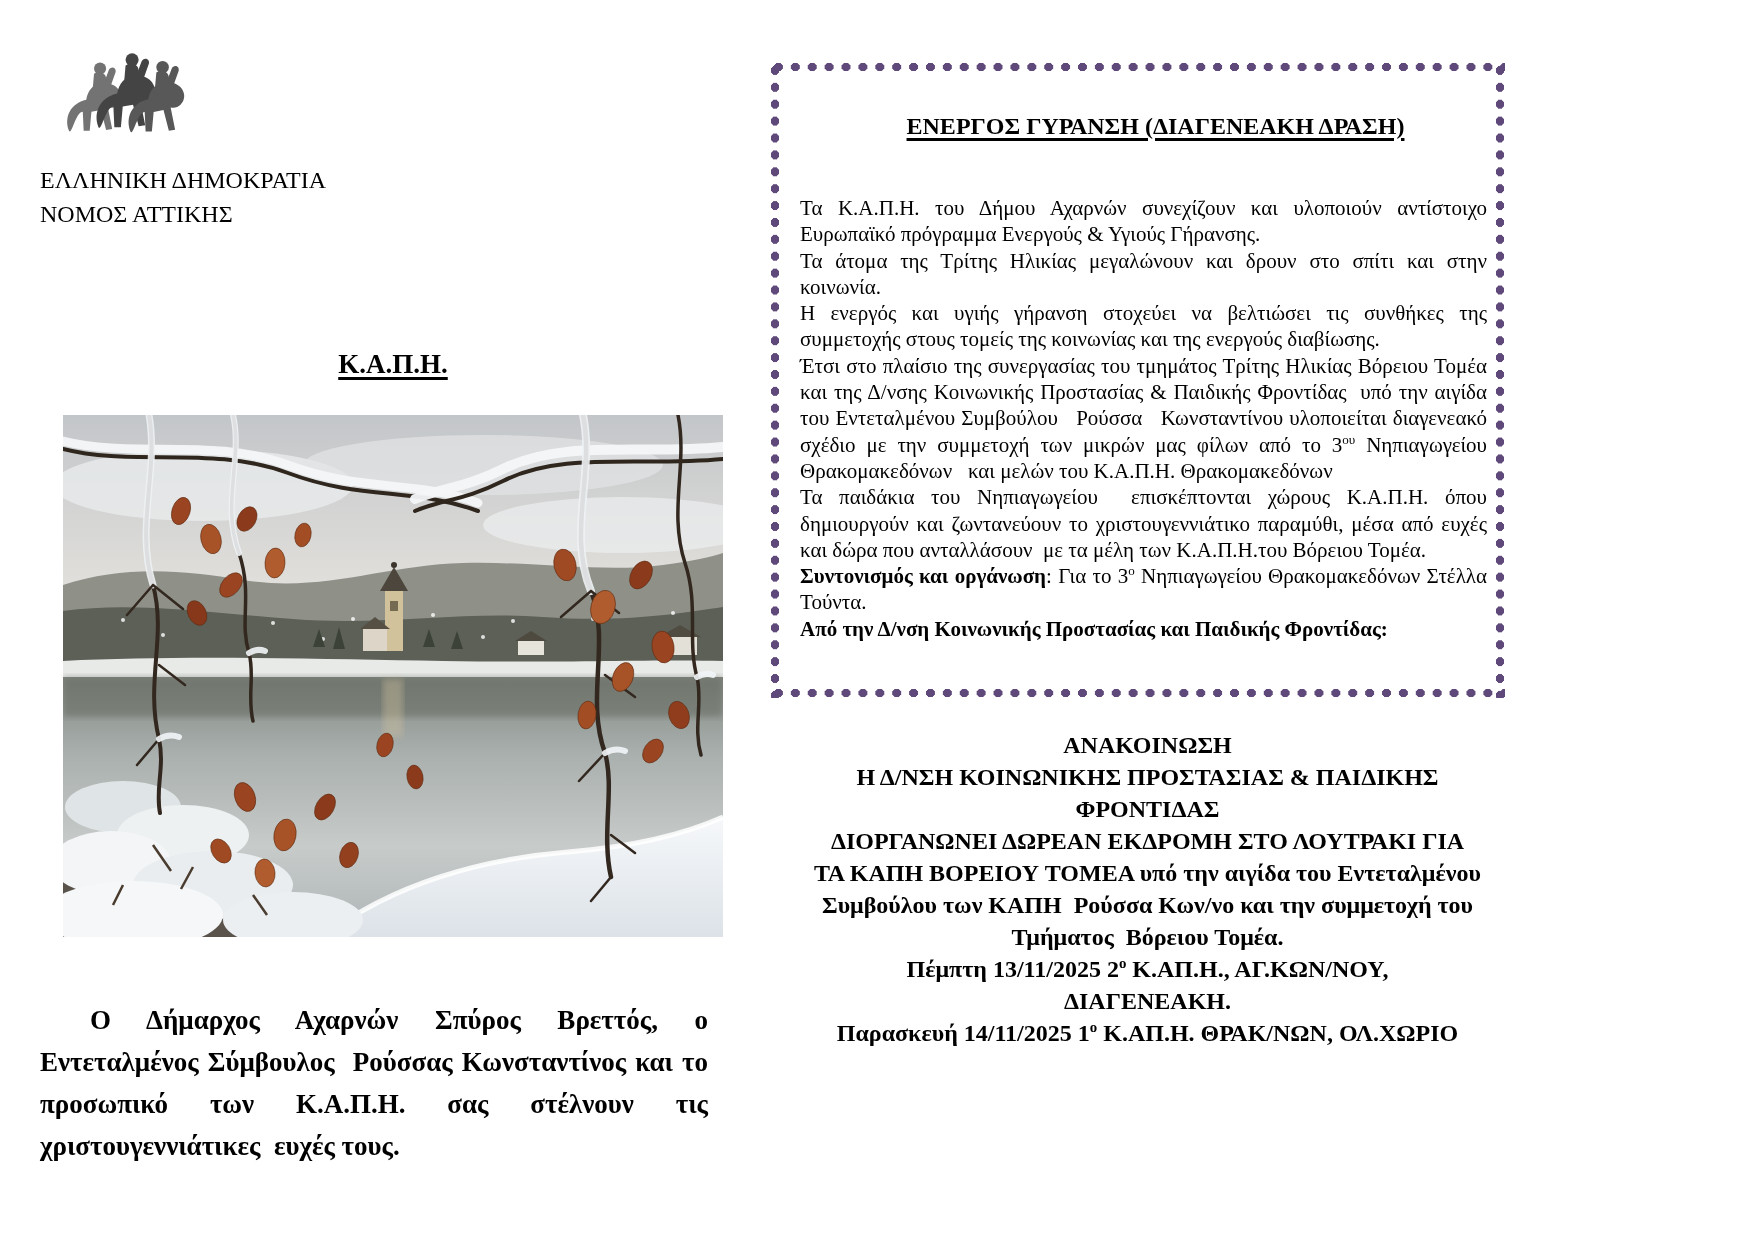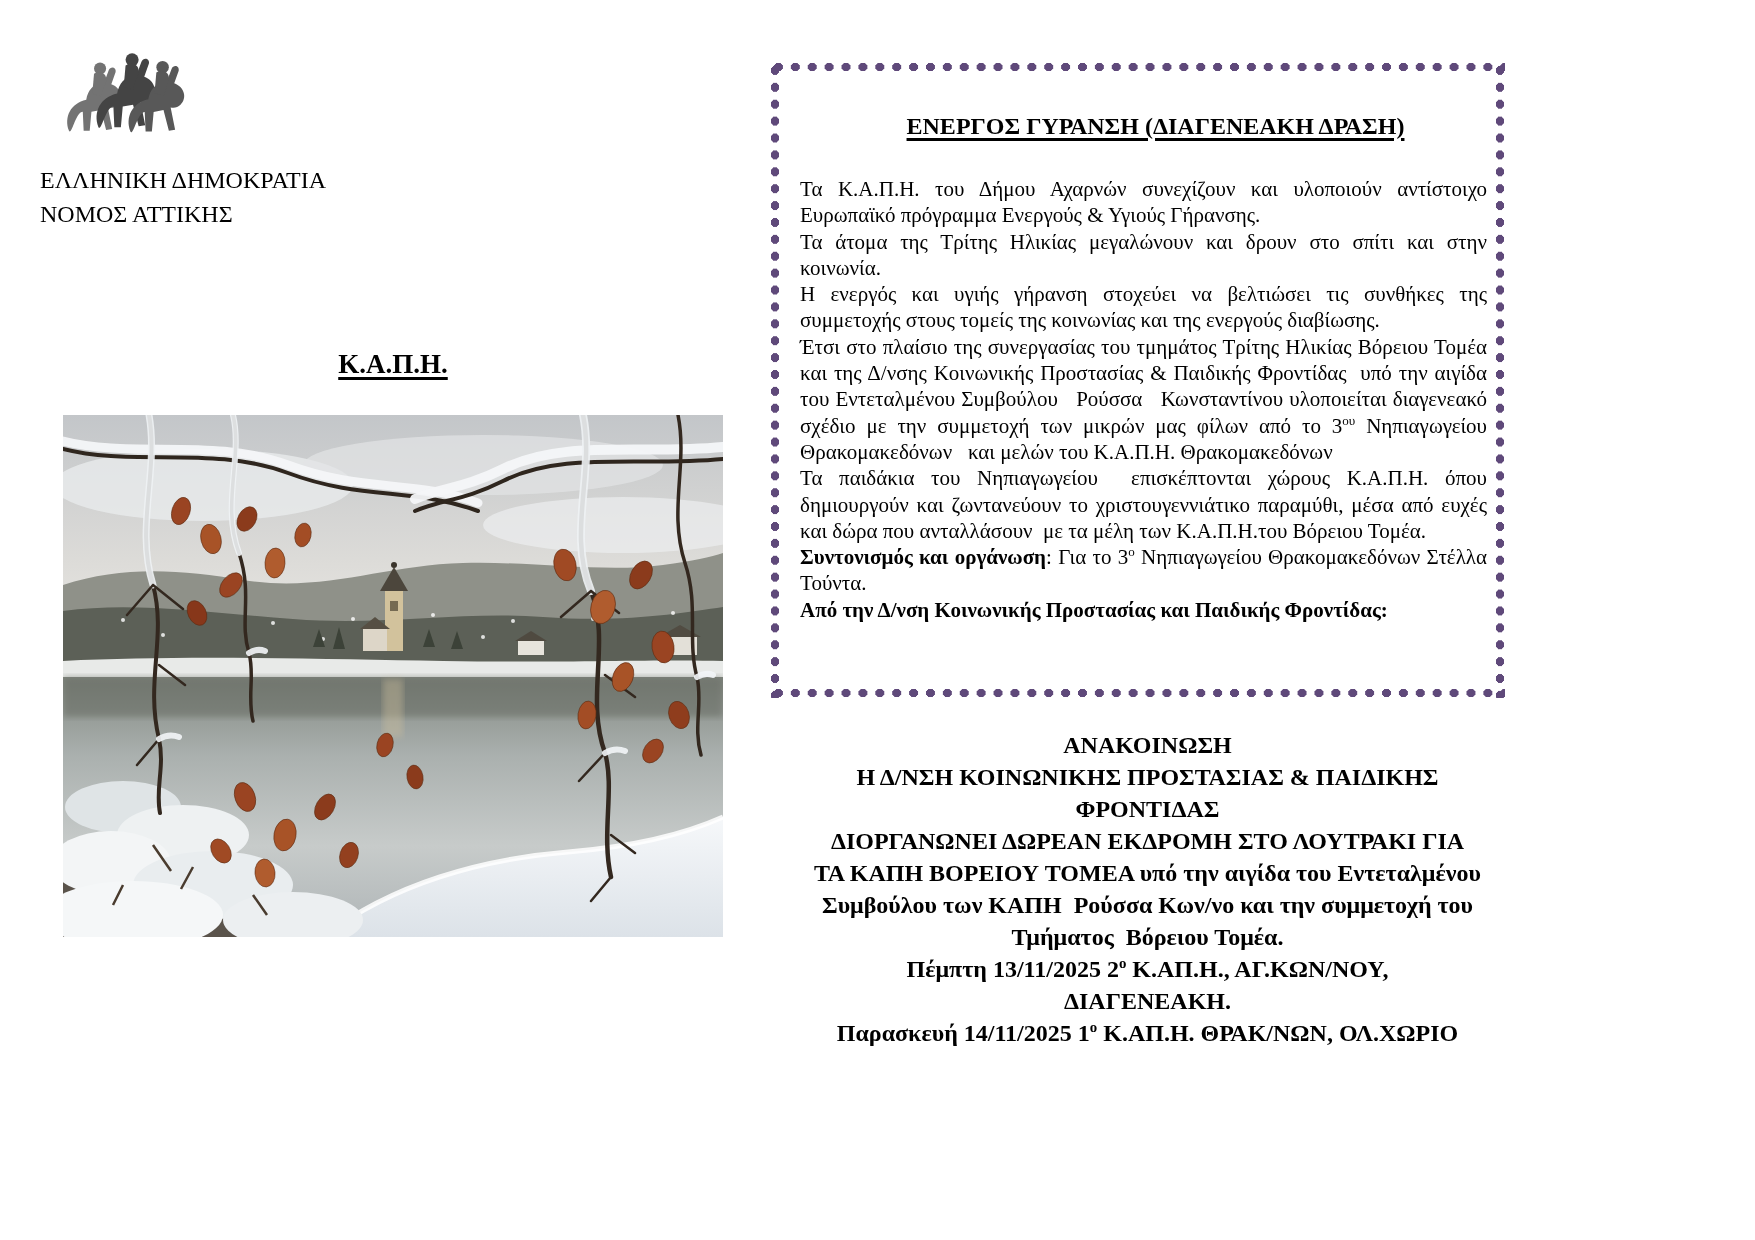--- a/index.html
+++ b/index.html
@@ -32,21 +32,21 @@
      background-image:radial-gradient(circle 4.4px at center,#5F497A 98%,rgba(95,73,122,0) 100%);
      background-size:16.9px 10px;background-repeat:repeat-x;}
   .dots-top{top:0;}
   .dots-bottom{bottom:0;}
   .dots-left,.dots-right{top:0;bottom:0;width:10px;
      background-image:radial-gradient(circle 4.4px at center,#5F497A 98%,rgba(95,73,122,0) 100%);
      background-size:10px 16.9px;background-repeat:repeat-y;}
   .dots-left{left:0;}
   .dots-right{right:0;}
   .box-title{margin:24px 20px 0;text-align:center;font-weight:bold;font-size:24px;white-space:pre-wrap;}
-  .box-body{margin:9px 18px 0 30px;font-size:21px;line-height:26.3px;text-align:justify;}
+  .box-body{margin:28px 18px 0 30px;font-size:21px;line-height:26.3px;text-align:justify;}
   .box-body p{margin:0;white-space:pre-wrap;}
   .b{font-weight:bold;}
   sup{font-size:62%;line-height:0;}
 
   
   .announcement{position:absolute;left:775px;top:729px;width:745px;text-align:center;
                 font-weight:bold;font-size:24px;line-height:32px;}
   .ann-line{white-space:pre-wrap;}
 </style>
 </head>
@@ -208,20 +208,21 @@
         <ellipse cx="262" cy="392" rx="9" ry="14" fill="#8b3b1c" transform="rotate(30 262 392)"></ellipse>
         <ellipse cx="202" cy="458" rx="10" ry="14" fill="#b05c2e" transform="rotate(-6 202 458)"></ellipse>
         <ellipse cx="286" cy="440" rx="9" ry="13" fill="#93401f" transform="rotate(18 286 440)"></ellipse>
         <ellipse cx="158" cy="436" rx="9" ry="13" fill="#a04a24" transform="rotate(-32 158 436)"></ellipse>
         <ellipse cx="322" cy="330" rx="8" ry="12" fill="#9a4422" transform="rotate(14 322 330)"></ellipse>
         <ellipse cx="352" cy="362" rx="8" ry="12" fill="#8b3b1c" transform="rotate(-10 352 362)"></ellipse>
       </g>
     </svg>
   </div>
 
+  <p class="greeting">Ο Δήμαρχος Αχαρνών Σπύρος Βρεττός, ο Εντεταλμένος Σύμβουλος  Ρούσσας Κωνσταντίνος και το προσωπικό των Κ.Α.Π.Η. σας στέλνουν τις χριστουγεννιάτικες  ευχές τους.</p>
 
   <div class="energos-box">
     <div class="dots dots-top"></div>
     <div class="dots dots-bottom"></div>
     <div class="dots dots-left"></div>
     <div class="dots dots-right"></div>
     <div class="box-title">
       <span class="u">ΕΝΕΡΓΟΣ ΓΥΡΑΝΣΗ (ΔΙΑΓΕΝΕΑΚΗ ΔΡΑΣΗ)</span>
     </div>
     <div class="box-body">

